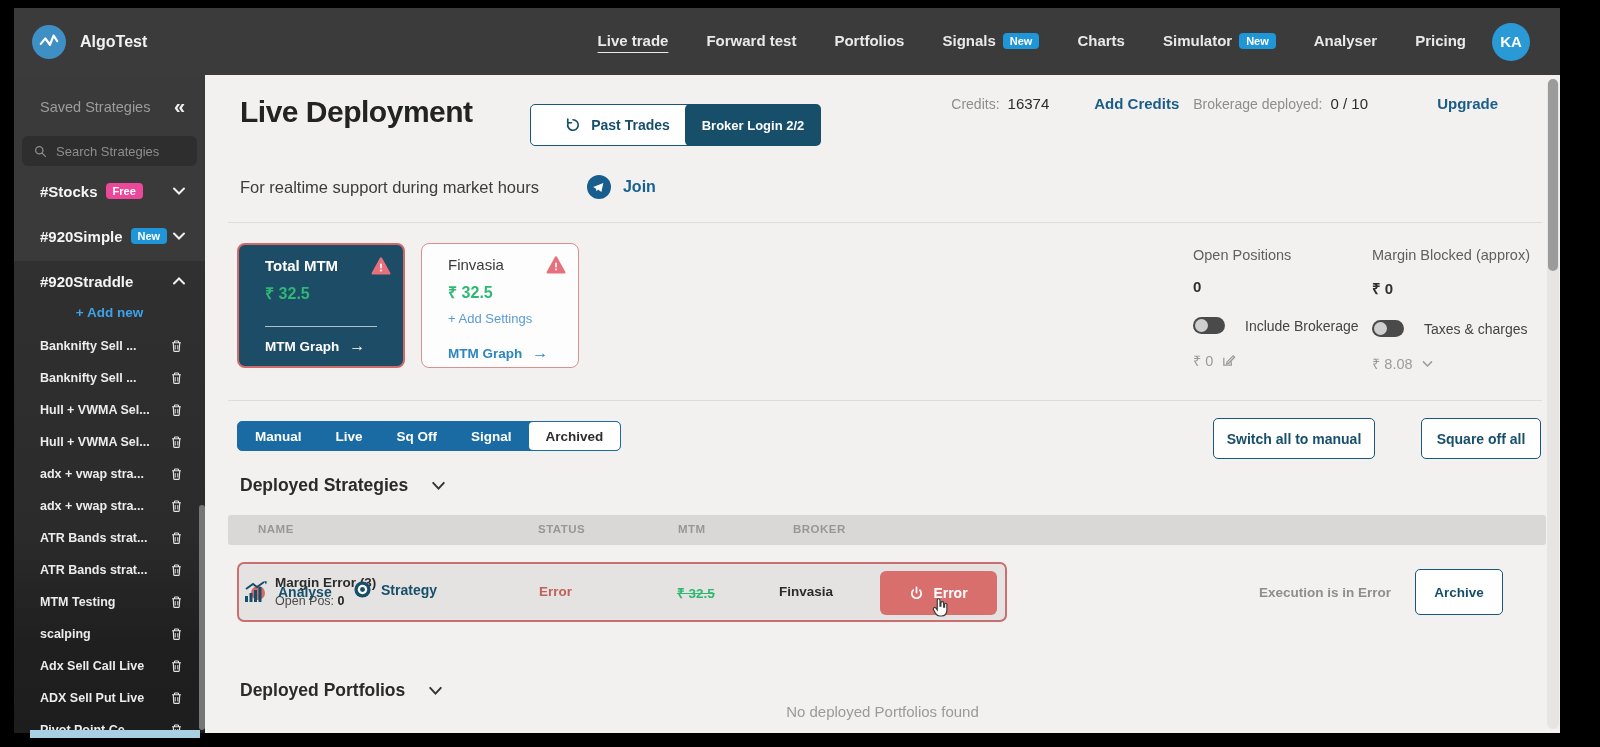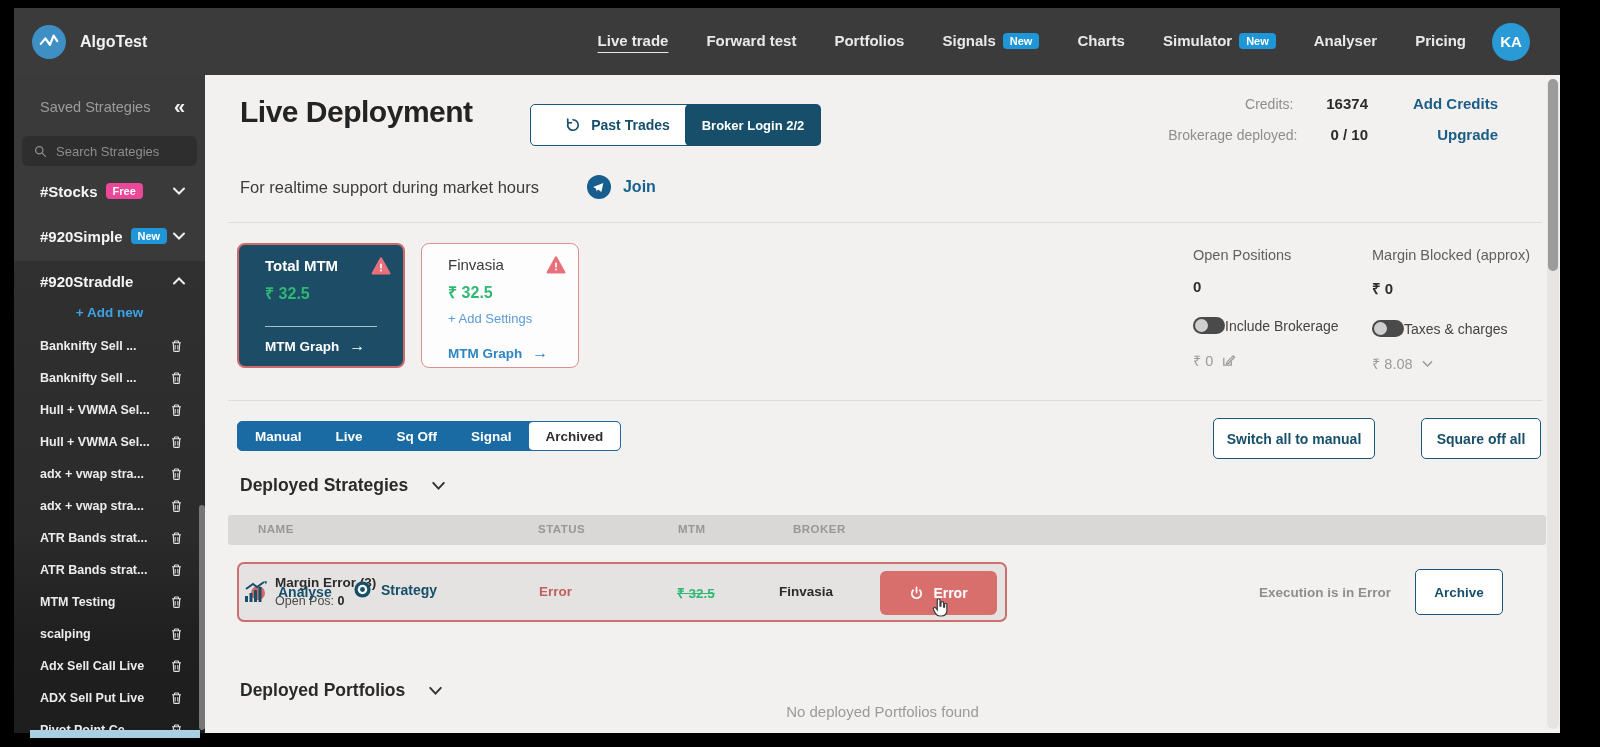--- a/index.html
+++ b/index.html
@@ -54,25 +54,25 @@
   .content { position:absolute; left:205px; top:75px; width:1355px; height:658px;
              background:#f2f1ef; }
   .page-title { position:absolute; left:35px; top:20px; font-size:30px; font-weight:800;
                 color:#232323; letter-spacing:-0.5px; }
   .btn { display:flex; align-items:center; justify-content:center; gap:9px; border-radius:5px;
          font-weight:700; cursor:pointer; }
   .btn-outline { background:#fff; border:1.5px solid #19567a; color:#174f6b; }
   .btn-past { position:absolute; left:325px; top:29px; width:174px; height:42px; font-size:14px; }
   .btn-broker { position:absolute; left:480px; top:29px; width:136px; height:42px;
                 background:#174f6b; color:#fff; font-size:13px; border:none; }
-  .credits { position:absolute; right:62px; top:20px; display:flex; flex-direction:column;
-             gap:14px; align-items:flex-end; }
+  .credits { position:absolute; right:62px; top:20px; display:flex; 
+             gap:14px; align-items:flex-start; }
   .cr-row { display:flex; align-items:baseline; gap:8px; }
   .cr-lbl { color:#8d8d8d; font-size:14px; }
-  .cr-val { color:#2b2b2b; font-size:15px; font-weight:700;margin-left:25px; }
+  .cr-val { color:#2b2b2b; font-size:15px; font-weight:400; }
   .cr-link { color:#1a5d86; font-size:15px; font-weight:800; cursor:pointer; margin-left:30px;
              width:92px; text-align:right; }
   .support { position:absolute; left:35px; top:100px; display:flex; align-items:center; gap:12px; }
   .support-text { color:#3c3c3c; font-size:16.5px; }
   .tg-circle { width:24px; height:24px; border-radius:50%; background:#175e8e; display:flex;
                align-items:center; justify-content:center; margin-left:36px; cursor:pointer; }
   .join { color:#16618f; font-size:16px; font-weight:700; cursor:pointer; }
   .divider { position:absolute; left:23px; right:18px; height:1px; background:#dddcda; }
 
   
@@ -89,21 +89,21 @@
   .card-sep { border-top:1px solid rgba(255,255,255,.65); margin-top:22px; }
   .mtm-link { font-size:13.5px; font-weight:700; margin-top:10px; display:flex;
               align-items:center; gap:10px; cursor:pointer; }
   .mtm-card.light .mtm-link { color:#2e86c1; margin-top:18px; }
   .arrow { font-size:16px; font-weight:700; }
 
   
   .stat-col { position:absolute; top:172px; display:flex; flex-direction:column; }
   .stat-lbl { color:#606060; font-size:14.5px; }
   .stat-val { color:#2e2e2e; font-size:15px; font-weight:600; margin-top:15px; }
-  .toggle-row { display:flex; align-items:center; gap:0; margin-top:22px; }
+  .toggle-row { display:flex; align-items:center; gap:20px; margin-top:22px; }
   .toggle { width:32px; height:17px; border-radius:9px; background:#4a4a4a; position:relative;
             cursor:pointer; flex:0 0 auto; }
   .toggle::after { content:""; position:absolute; left:2px; top:2px; width:13px; height:13px;
                    border-radius:50%; background:#cfcfcf; }
   .toggle-lbl { color:#444; font-size:14px; }
   .stat-sub { color:#9b9b9b; font-size:14.5px; margin-top:16px; display:flex;
               align-items:center; gap:8px; }
 
   
   .tabs { position:absolute; left:32px; top:346px; display:flex; height:30px;

